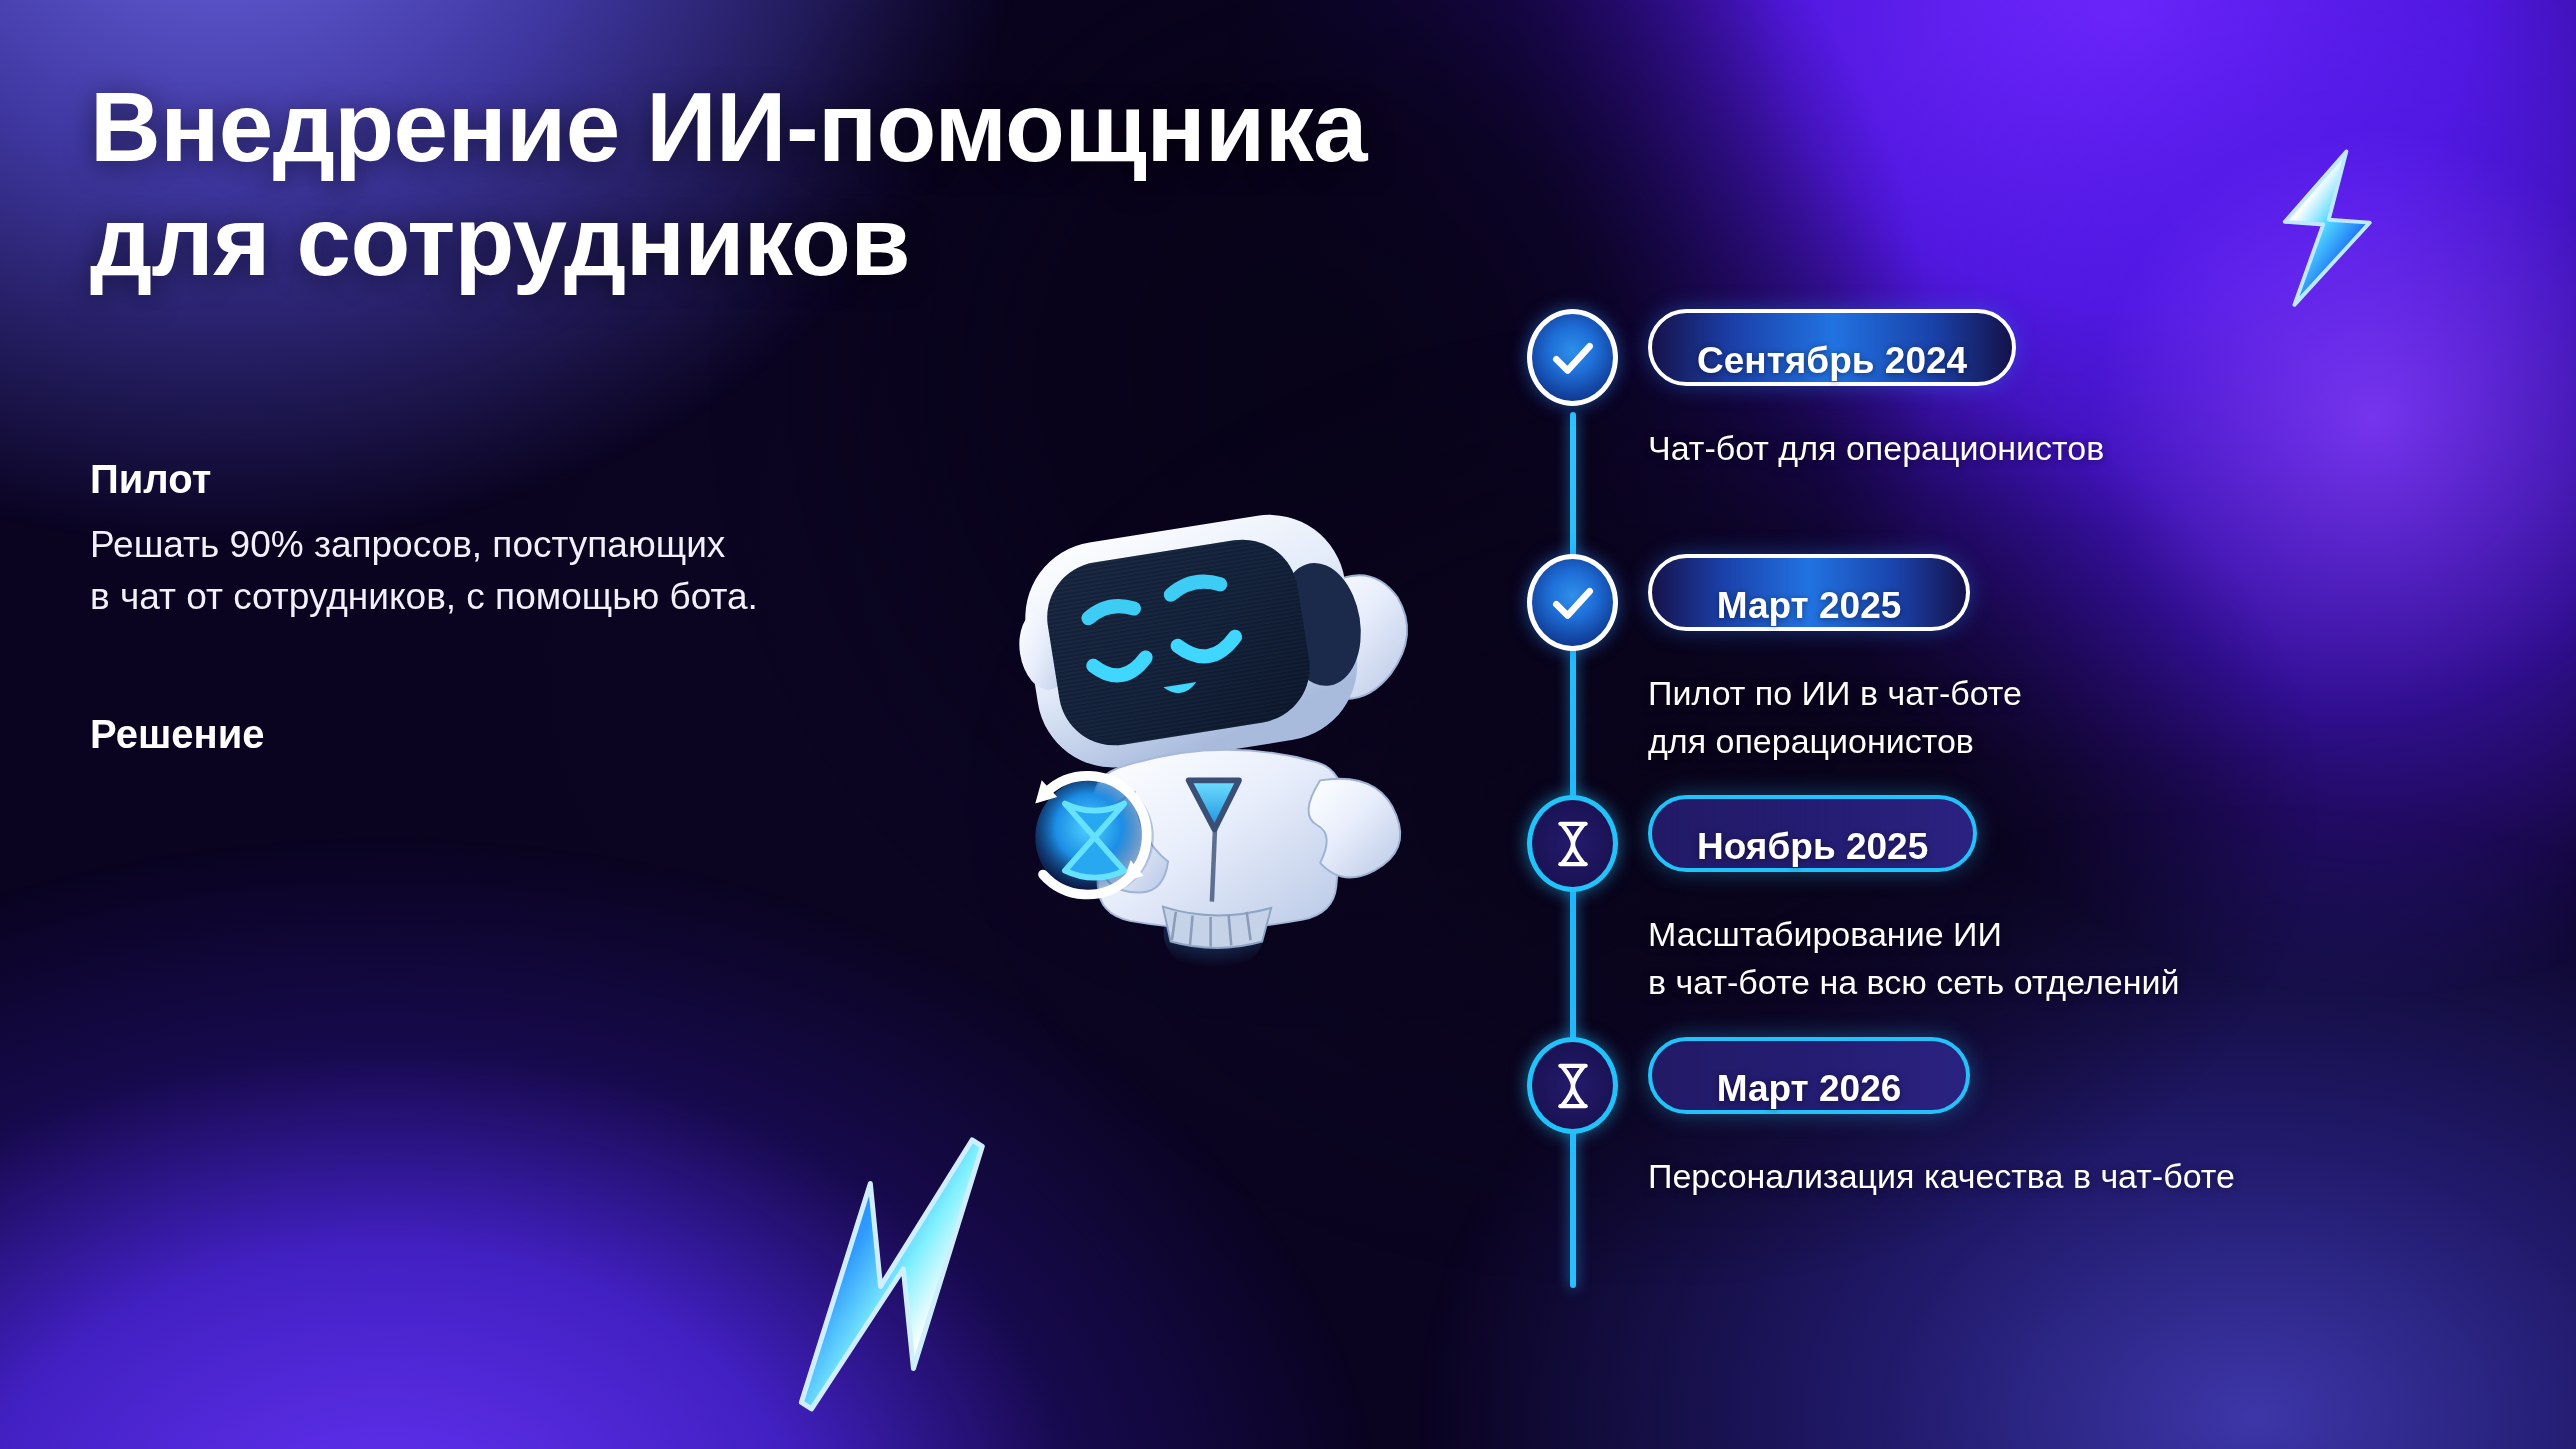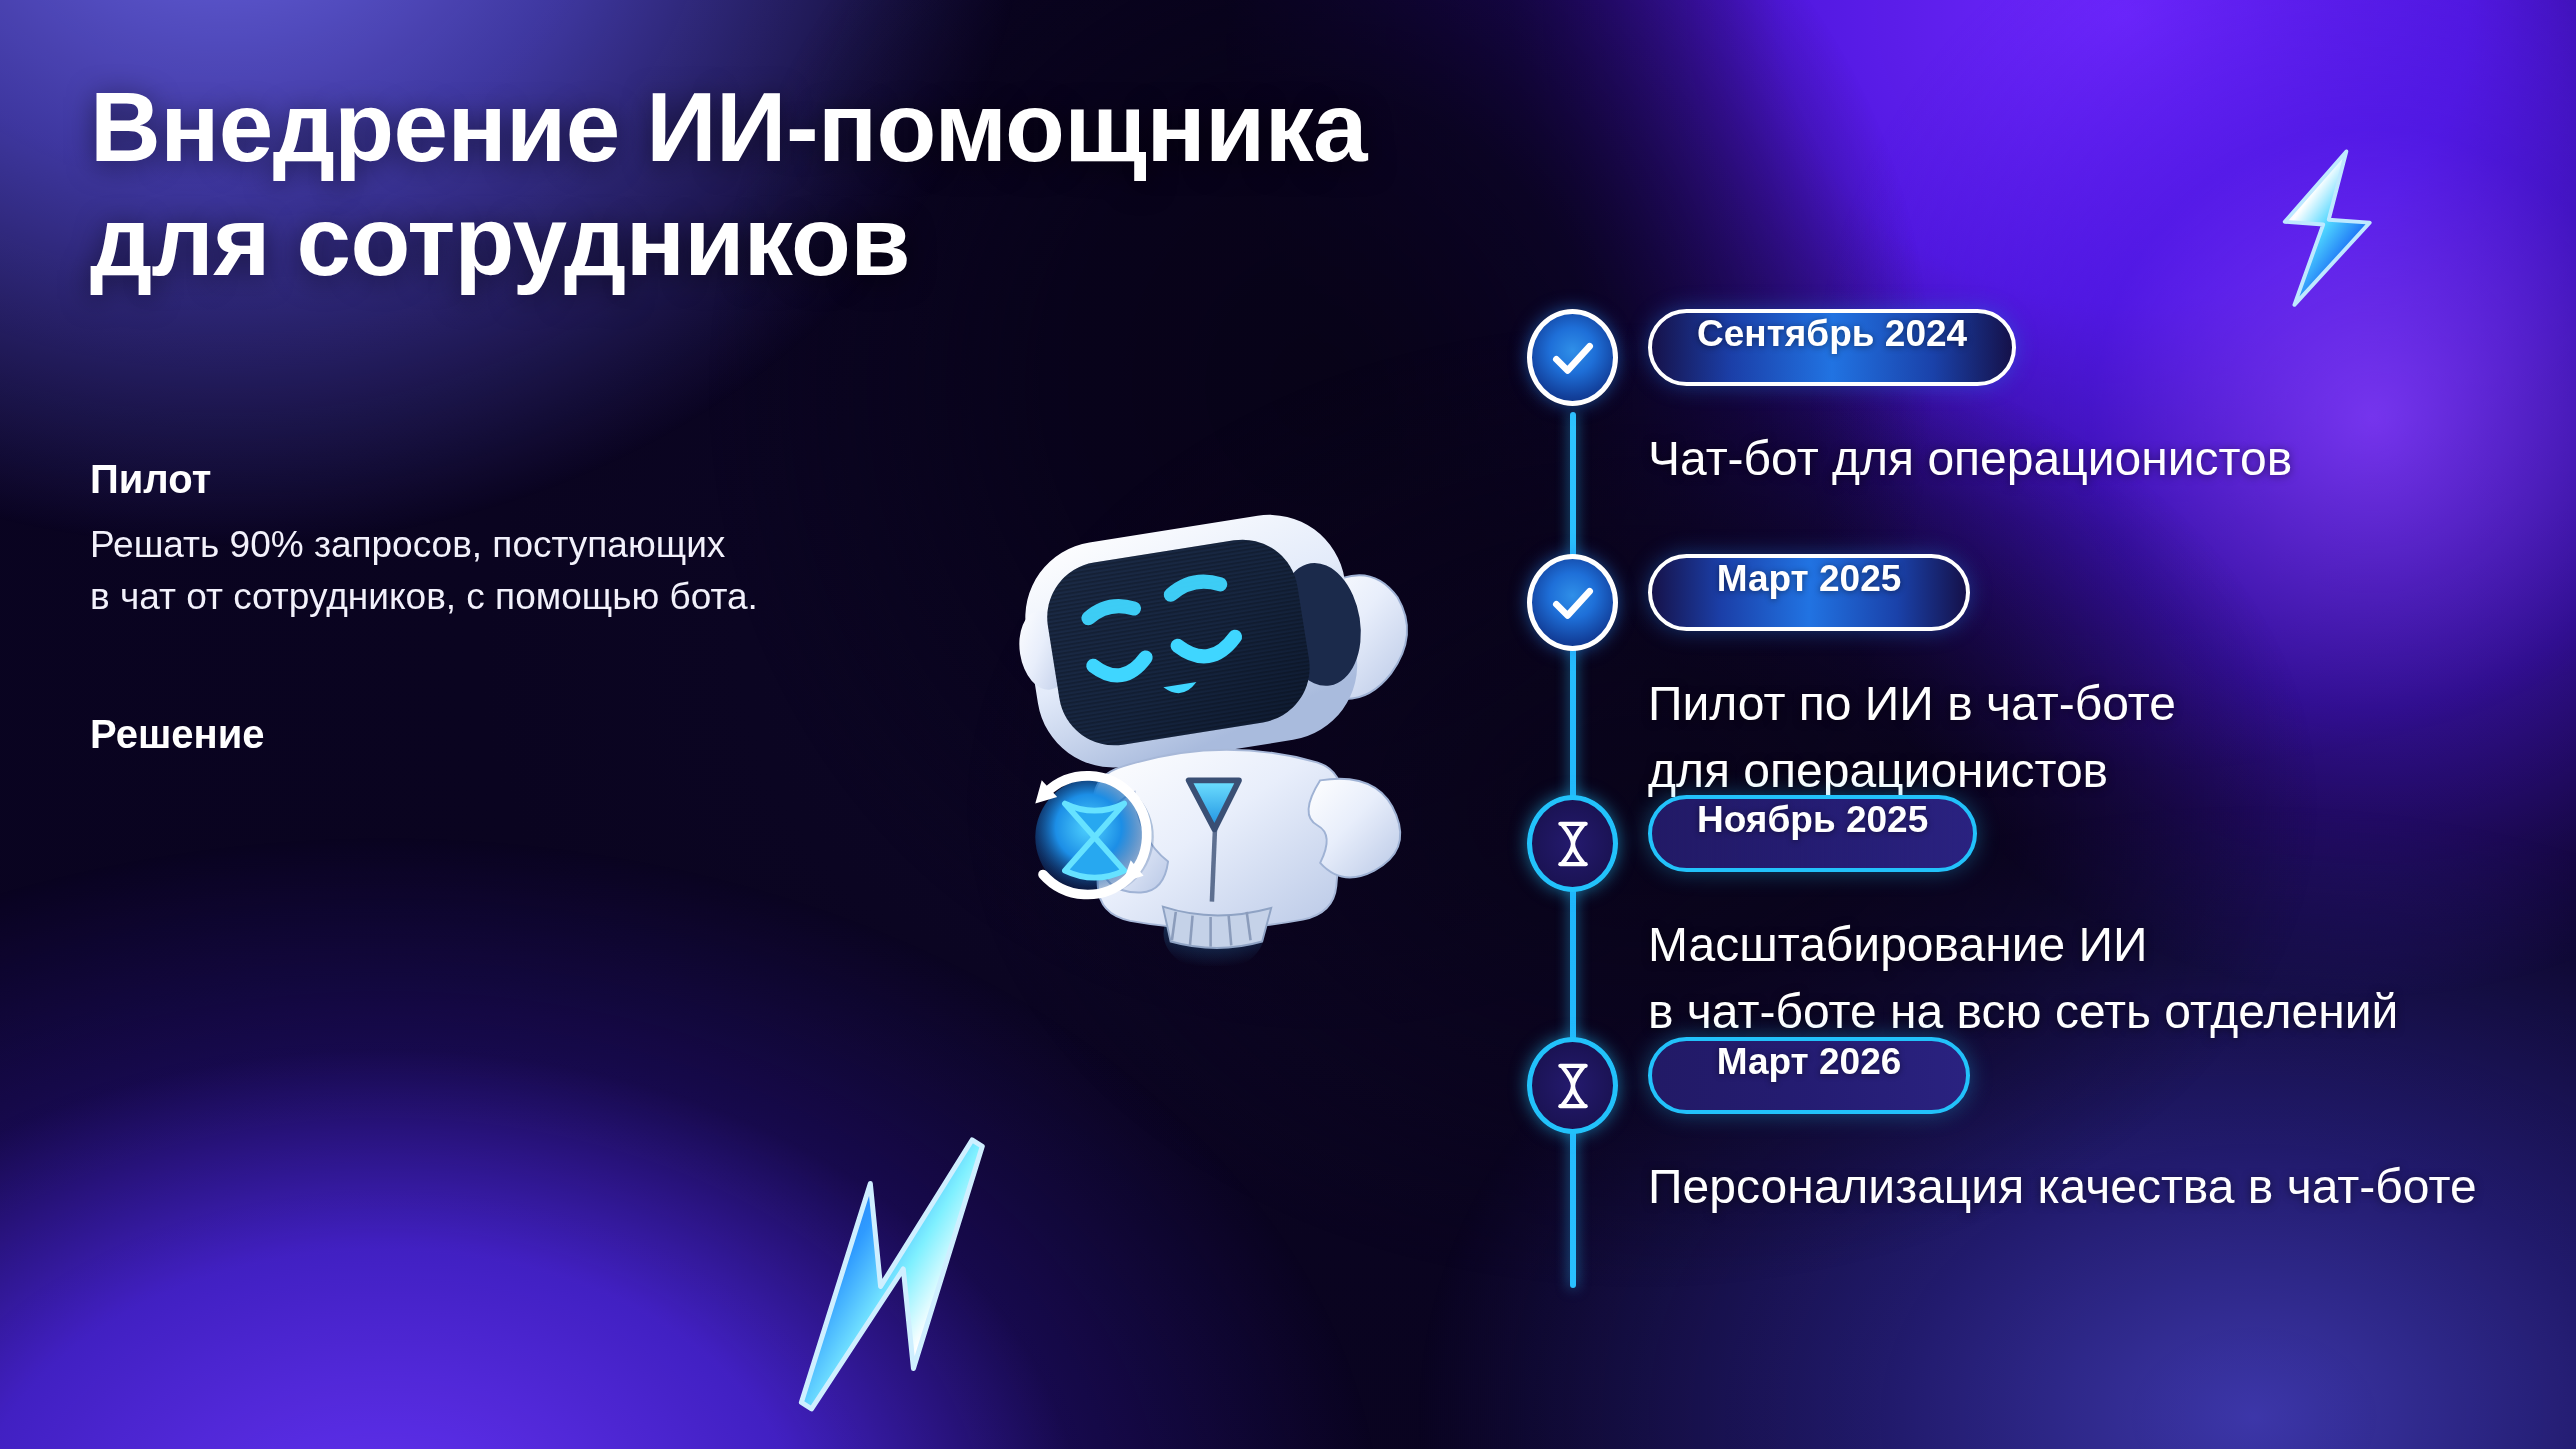--- a/index.html
+++ b/index.html
@@ -86,40 +86,40 @@
   }
   .marker.pending{
     background:radial-gradient(circle at 50% 50%, #241a6e 0%, #1c1458 60%, #170f4a 100%);
     border:5.2px solid #22c2fb;
     box-shadow:0 0 16.7px rgba(34,194,251,.55);
   }
   .marker svg{display:block;}
 
   .pill{
     position:absolute; left:135px; height:77px; border-radius:40px;
-    display:flex; align-items:flex-start; justify-content:center;
+    display:flex; align-items:flex-end; justify-content:center;
     padding:0 45px; min-width:322px;
   }
   .pill.done{
     background:linear-gradient(90deg,#16124a 0%, #1b3fa8 22%, #2173e2 50%, #1a42aa 78%, #15114a 100%);
     border:4.5px solid #ffffff;
     box-shadow:0 0 22px rgba(35,115,225,.45);
   }
   .pill.pending{
     background:linear-gradient(90deg,#221a66 0%, #2a21790f 50%, #2a2280 100%);
     background-color:#241c72;
     border:4.5px solid #22c2fb;
     box-shadow:0 0 22px rgba(34,194,251,.35);
   }
   .pill span{
     color:#fff; font-size:37px; font-weight:bold; white-space:nowrap;
     text-shadow:0 1.3px 6.4px rgba(0,0,0,.45);
   }
   .tl-desc{
-    position:absolute; left:135px; color:#fff; font-size:48px;
+    position:absolute; left:135px; color:#fff; font-size:34px;
     line-height:1.40; white-space:pre-line; font-weight:normal;
     text-shadow:0 1.3px 9px rgba(0,0,0,.5);
   }
 
   
   .bolt{position:absolute;}
   .bolt-sm{left:2248px; top:145px; width:155px; height:167px; transform:rotate(4deg);}
   .bolt-lg{left:763px; top:1133px; width:251px; height:283px; transform:rotate(-2deg);}
 
   

